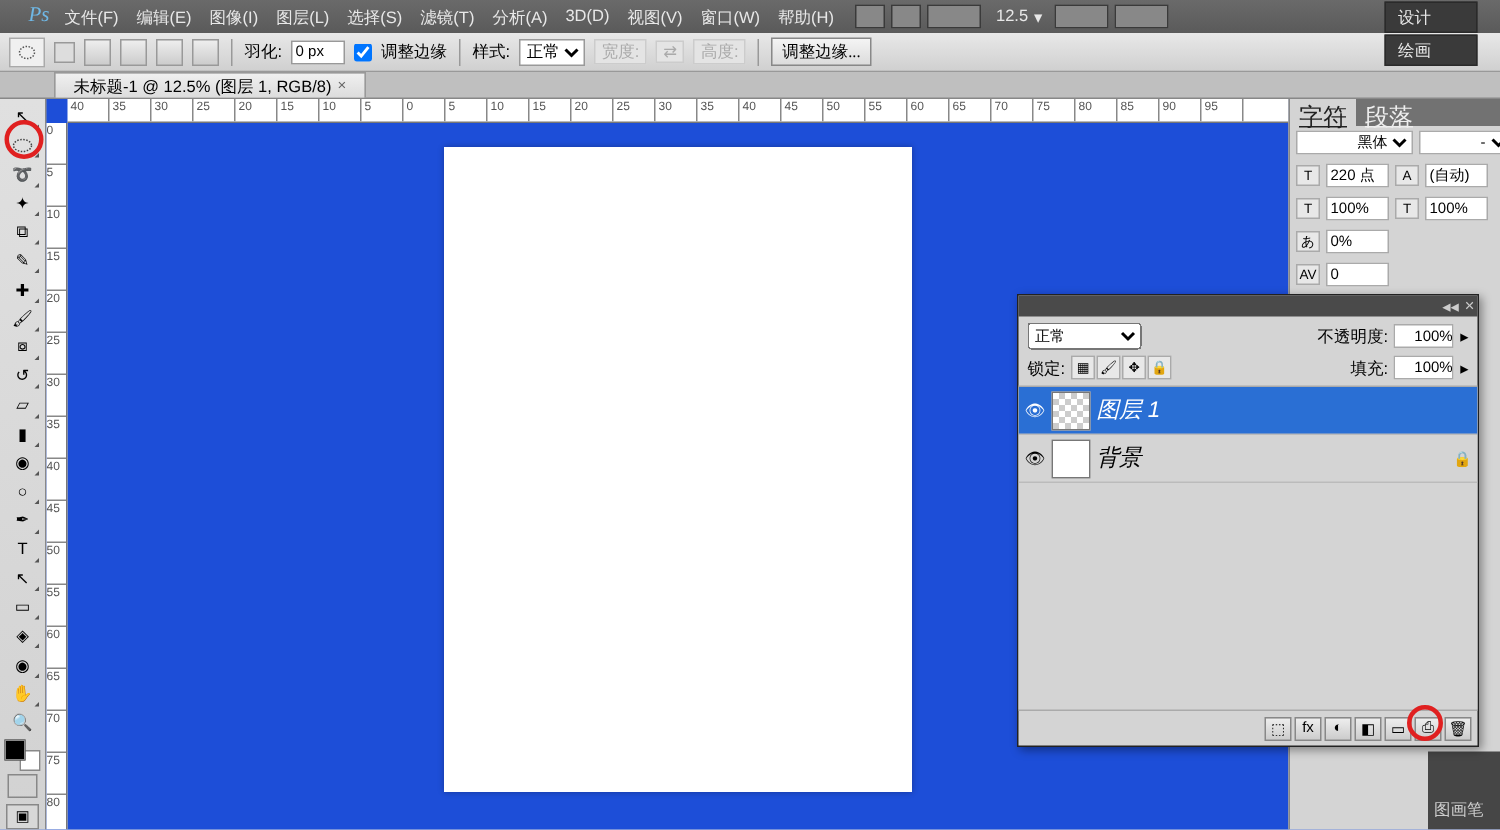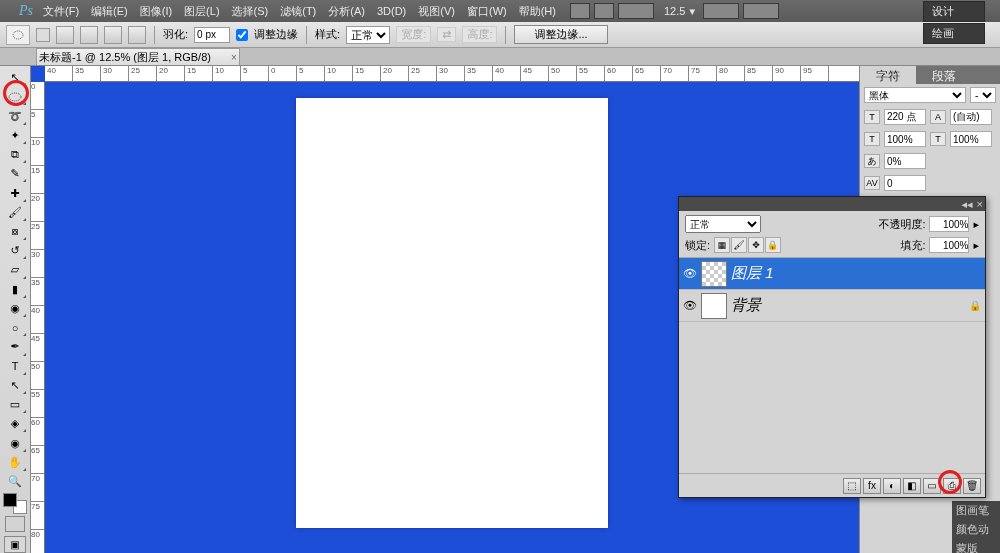--- a/index.html
+++ b/index.html
@@ -21,25 +21,25 @@
 .optbar { height:26px; background:linear-gradient(#e8e8e8,#d0d0d0); border-bottom:1px solid #999; display:flex; align-items:center; padding:0 6px; gap:6px; }
 .optbar .curtool { width:24px; height:20px; border:1px solid #aaa; background:#f0f0f0; display:flex; align-items:center; justify-content:center; }
 .optbar .curtool svg { width:14px; height:14px; }
 .optbar .tribtn { width:14px; height:14px; background:#ddd; border:1px solid #999; }
 .optbar .tribar { width:18px; height:18px; background:linear-gradient(#eee,#ccc); border:1px solid #999; }
 .optbar .sep { width:1px; height:18px; background:#999; margin:0 2px; }
 .optbar input[type=text] { width:36px; height:16px; font-size:10px; border:1px solid #999; padding:0 2px; background:#fff; }
 .optbar input[type=checkbox] { width:12px; height:12px; }
 .optbar select { height:18px; font-size:11px; border:1px solid #999; background:#fff; }
 .optbar .dimbtn { color:#aaa; padding:0 4px; border:1px solid #ccc; background:#e4e4e4; }
-.optbar .btn { padding:1px 19px; border:1px solid #888; background:linear-gradient(#f4f4f4,#dcdcdc); }
+.optbar .btn { padding:1px 6px; border:1px solid #888; background:linear-gradient(#f4f4f4,#dcdcdc);font-family:Liberation Serif, serif; }
 
 
 .tabstrip { height:18px; background:#bfbfbf; display:flex; align-items:flex-end; padding-left:36px; border-bottom:1px solid #888; }
-.tabstrip .dtab { height:17px; background:linear-gradient(#f0f0f0,#dcdcdc); border:1px solid #999; border-bottom:none; padding:1px 2px; font-size:10px; display:flex; align-items:center; gap:20px; }
+.tabstrip .dtab { height:17px; background:linear-gradient(#f0f0f0,#dcdcdc); border:1px solid #999; border-bottom:none; padding:1px 12px; font-size:10px; display:flex; align-items:center; gap:4px; }
 .tabstrip .dtab .x { font-size:10px; color:#666; }
 
 
 .main { position:absolute; top:66px; left:0; right:0; bottom:0; background:#a6a6a6; }
 
 
 .toolbox { position:absolute; left:0; top:0; width:31px; height:100%; background:linear-gradient(#e0e0e0,#d2d2d2); border-right:1px solid #888; display:flex; flex-direction:column; align-items:center; padding-top:2px; }
 .toolbox .tool { width:24px; height:20px; margin:0; display:flex; align-items:center; justify-content:center; position:relative; }
 .toolbox .tool .tri { position:absolute; right:1px; bottom:1px; width:0; height:0; border-right:3px solid #555; border-top:3px solid transparent; }
 .toolbox .swatch { width:24px; height:22px; position:relative; margin-top:2px; }
@@ -58,24 +58,24 @@
 .ruler-h { position:absolute; left:14px; right:0; top:0; height:16px; background:#fff; border-bottom:1px solid #777; display:flex; overflow:hidden; }
 .ruler-h .tick { width:28px; height:100%; border-right:1px solid #888; font-size:8px; color:#555; padding-left:2px; flex:none; }
 .ruler-v { position:absolute; left:0; top:16px; width:14px; bottom:0; background:#fff; border-right:1px solid #777; display:flex; flex-direction:column; overflow:hidden; }
 .ruler-v .tick { height:28px; width:100%; border-bottom:1px solid #888; font-size:8px; color:#555; flex:none; }
 .canvas-wrap { position:absolute; left:14px; top:16px; right:0; bottom:0; overflow:hidden; display:flex; align-items:flex-start; justify-content:center; padding-top:16px; }
 .canvas { width:312px; height:430px; background:#fff; box-shadow:0 0 4px rgba(0,0,0,0.3); }
 
 
 .rdock { position:absolute; right:0; top:0; width:141px; height:100%; background:#d4d4d4; border-left:1px solid #888; }
 .rdock .ptabs { height:18px; background:#727272; display:flex; }
-.rdock .ptab { font-size:12px; padding:2px 16px; color:#eee; }
+.rdock .ptab { font-size:16px; padding:2px 6px; color:#eee;text-decoration:underline; }
 .rdock .ptab.active { background:#d4d4d4; color:#222; }
 .rdock .row { display:flex; align-items:center; padding:3px 4px; gap:4px; }
-.rdock select, .rdock input { font-size:10px; height:16px; border:1px solid #aaa; background:#fff; }
+.rdock select, .rdock input { font-size:10px; height:16px; border:1px solid #aaa; background:#fff;padding-left:36px; }
 .rdock select { flex:1; }
 .rdock .tiny-ico { width:16px; height:14px; background:#e8e8e8; border:1px solid #aaa; display:flex; align-items:center; justify-content:center; font-size:9px; }
 .rdock input.val { width:42px; padding:0 2px; }
 
 
 .layers { position:absolute; left:678px; top:196px; width:308px; height:302px; background:#d4d4d4; border:1px solid #222; box-shadow:2px 2px 6px rgba(0,0,0,0.4); z-index:30; display:flex; flex-direction:column; }
 .layers .titlebar { height:14px; background:#4a4a4a; display:flex; justify-content:flex-end; align-items:center; color:#ccc; font-size:9px; gap:4px; padding-right:2px; }
 .layers .ltabs { height:18px; background:#727272; display:flex; }
 .layers .ltab { font-size:10px; padding:2px 8px; color:#eee; }
 .layers .ltab.active { background:#d4d4d4; color:#222; }
@@ -91,21 +91,21 @@
 .layers .lrow .eye { width:14px; height:14px; display:flex; align-items:center; justify-content:center; }
 .layers .lrow .thumb { width:26px; height:26px; border:1px solid #777; background:#fff; }
 .layers .lrow .thumb.trans { background-image:linear-gradient(45deg,#ccc 25%,transparent 25%,transparent 75%,#ccc 75%),linear-gradient(45deg,#ccc 25%,#fff 25%,#fff 75%,#ccc 75%); background-size:8px 8px; background-position:0 0,4px 4px; }
 .layers .lrow .name { font-size:15px; font-style:italic; }
 .layers .lrow .lock { margin-left:auto; width:12px; font-size:10px; }
 .layers .lbtns { height:24px; border-top:1px solid #aaa; display:flex; justify-content:flex-end; align-items:center; gap:2px; padding-right:4px; }
 .layers .lbtns .bico { width:18px; height:16px; border:1px solid #888; background:linear-gradient(#eee,#ccc); display:flex; align-items:center; justify-content:center; font-size:10px; }
 
 
 .minipanel { position:absolute; right:0; bottom:0; width:48px; height:52px; background:#464646; color:#ccc; font-size:9px; z-index:20; }
-.minipanel div { padding:2px 4px; }
+.minipanel div { padding:2px 4px;margin-top:29px; }
 </style>
 </head>
 <body>
 
 <div class="menubar">
   <div class="logo">Ps</div>
   <span class="mi">文件(F)</span>
   <span class="mi">编辑(E)</span>
   <span class="mi">图像(I)</span>
   <span class="mi">图层(L)</span>

